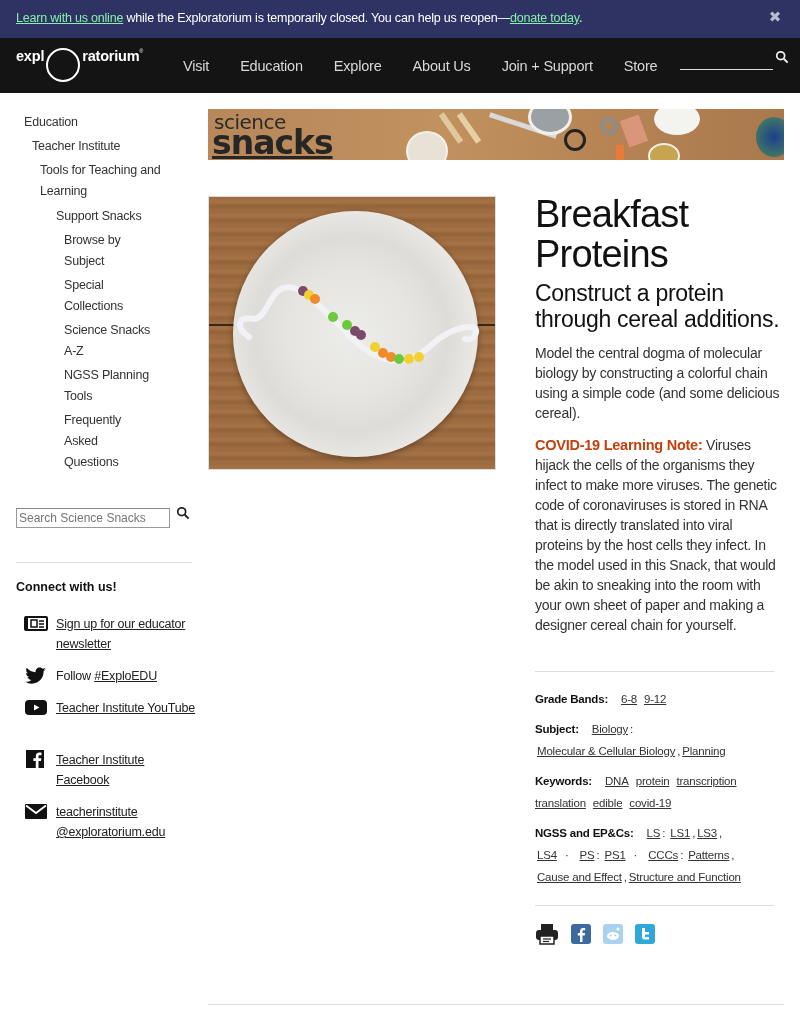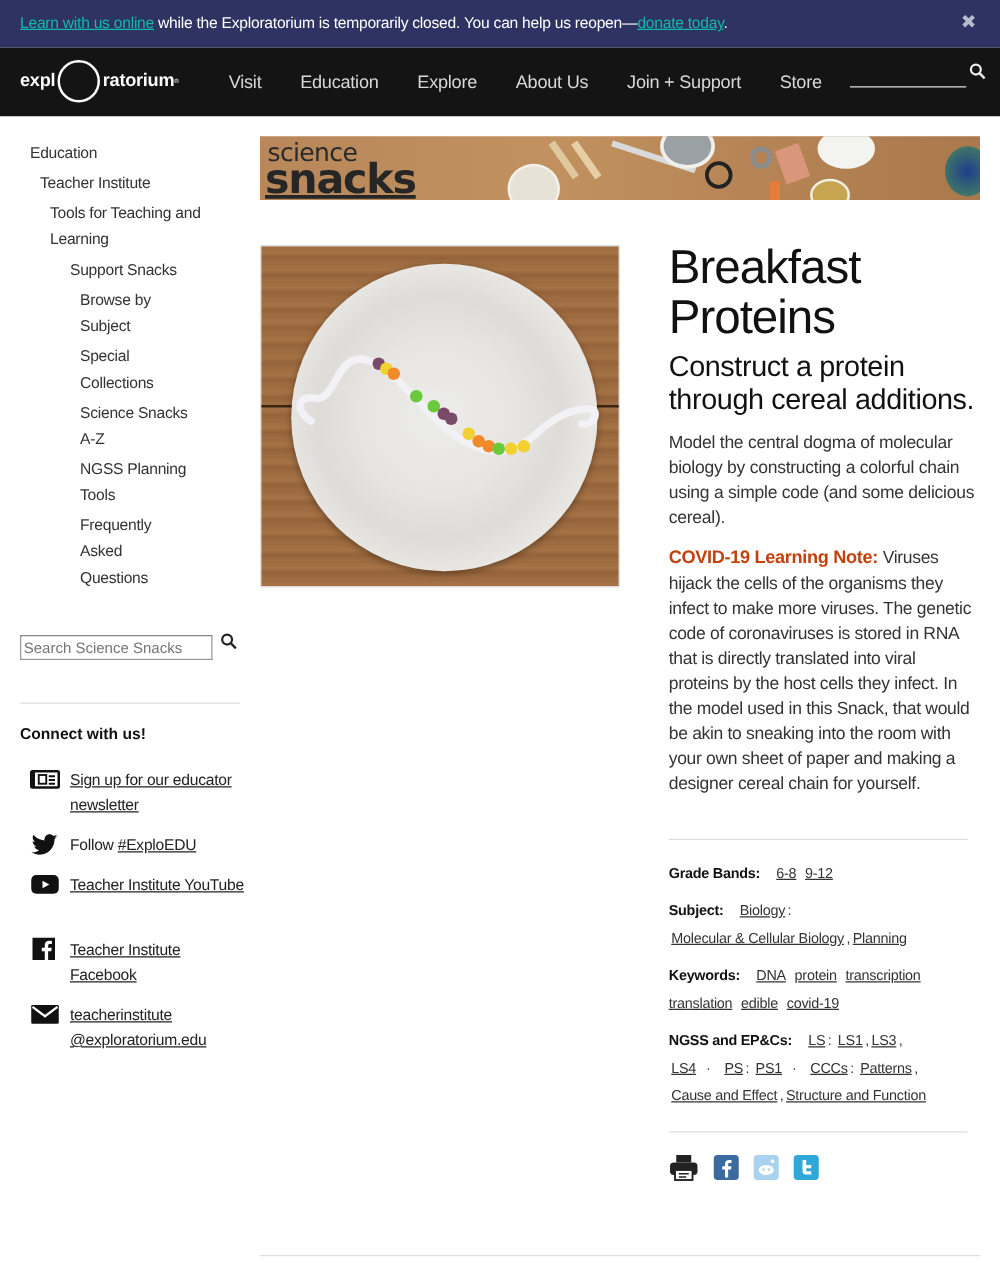--- a/index.html
+++ b/index.html
@@ -3,26 +3,26 @@
 <meta charset="utf-8">
 <style>
   * { box-sizing: border-box; margin: 0; padding: 0; }
   html, body { width: 800px; height: 1024px; overflow: hidden; background: #fff; }
   body { font-family: "Liberation Sans", "DejaVu Sans", sans-serif; color: #222; position: relative; }
   a { color: #222; text-decoration: underline; }
 
   
   .banner { position: absolute; left: 0; top: 0; width: 800px; height: 38px; background: #2e3363; color: #fff; font-size: 12.5px; letter-spacing: -0.2px; }
   .banner .msg { position: absolute; left: 16px; top: 11px; white-space: nowrap; }
-  .banner a { color: #14b8a6; }
+  .banner a { color: #86efac; }
   .banner .close { position: absolute; right: 19px; top: 8px; font-size: 15px; font-weight: bold; color: #b8bccd; cursor: pointer; }
 
   
   .header { position: absolute; left: 0; top: 38px; width: 800px; height: 55px; background: #141414; }
-  .logo { position: absolute; left: 16px; top: 10px; height: 34px; display: flex; align-items: center; color: #fff; font-weight: bold; font-size: 14.5px; letter-spacing: -0.2px; }
+  .logo { position: absolute; left: 16px; top: 10px; height: 34px; display: flex; align-items: flex-start; color: #fff; font-weight: bold; font-size: 14.5px; letter-spacing: -0.2px; }
   .logo .ring { width: 34px; height: 34px; border: 2px solid #fff; border-radius: 50%; margin: 0 2px; }
   .logo sup { font-size: 5px; font-weight: normal; }
   .nav { position: absolute; left: 183px; top: 20px; display: flex; gap: 12px; text-align: center; }
   .nav a { color: #d8d8d8; text-decoration: none; font-size: 14.5px; margin-right: 19px; letter-spacing: -0.2px; }
   .hsearch { position: absolute; left: 680px; top: 52px; width: 93px; border-bottom: 1px solid #ddd; height: 18px; }
   .hsearch-btn { position: absolute; left: 775px; top: 12px; width: 14px; height: 14px; }
 
   
   .sidenav { position: absolute; left: 0; top: 112px; width: 200px; font-size: 12.5px; line-height: 21px; color: #333; letter-spacing: -0.2px; }
   .sidenav .item { position: absolute; display: block; color: #333; text-decoration: none; }

